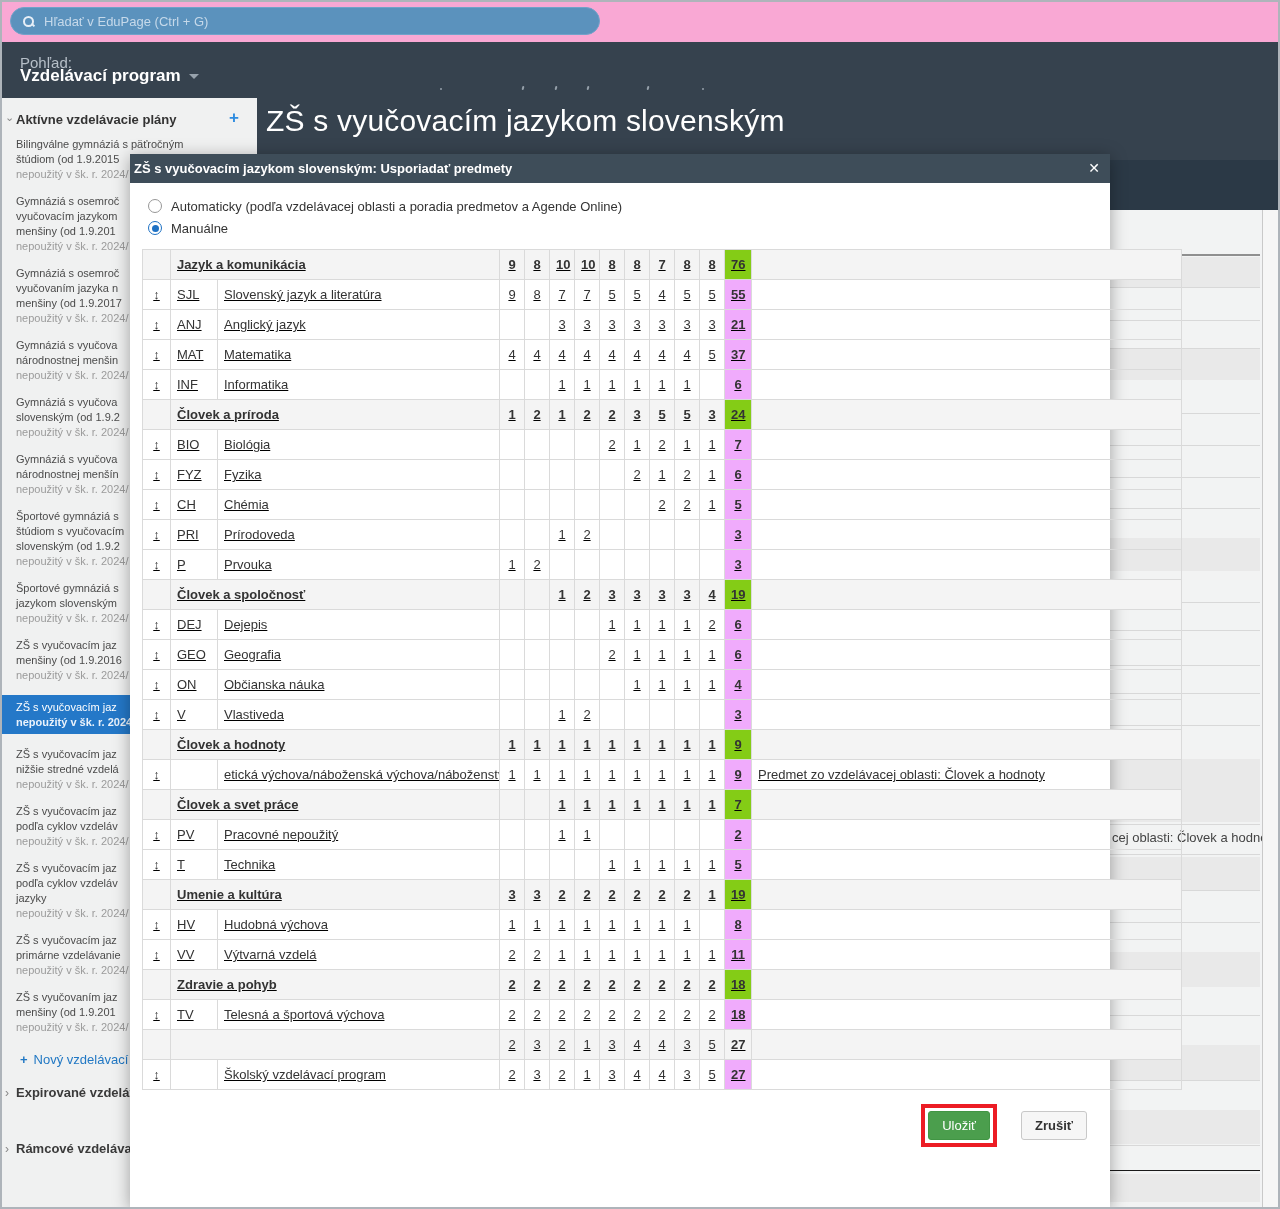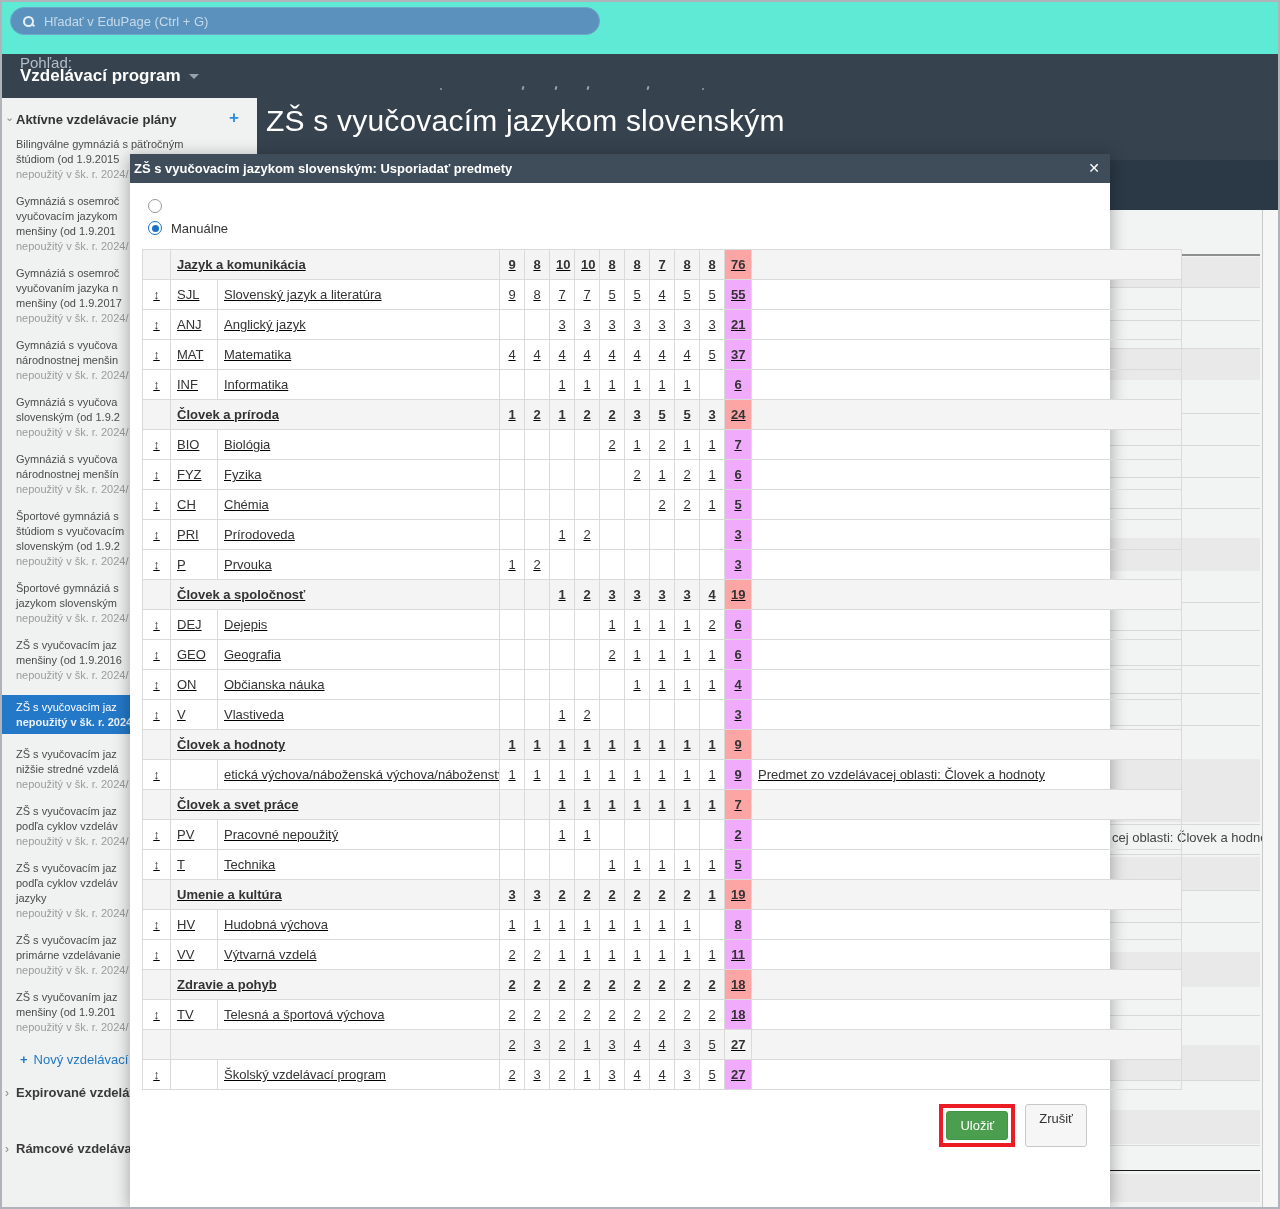--- a/index.html
+++ b/index.html
@@ -1,20 +1,20 @@
 <!DOCTYPE html>
 <html><head>
 <meta charset="utf-8">
 <style>
   html,body{margin:0;padding:0;background:#dfe2e5;}
   *{box-sizing:border-box;font-family:"Liberation Sans","DejaVu Sans",sans-serif;}
   .screen{position:relative;width:1280px;height:1209px;border:2px solid #aeb4ba;overflow:hidden;background:#f2f3f4;}
 
   
-  .topbar{position:absolute;left:0;top:0;width:100%;height:52px;background:#5eead4;z-index:2;}
+  .topbar{position:absolute;left:0;top:0;width:100%;height:40px;background:#f9a8d4;z-index:2;}
   .search-pill{position:absolute;left:8px;top:5px;width:590px;height:28px;border-radius:14px;
     background:#5b92bd;border:1px solid #72a2c9;display:flex;align-items:center;padding-left:12px;}
   .mag{position:relative;width:11px;height:11px;margin-right:10px;}
   .mag::before{content:"";position:absolute;left:0;top:0;width:7px;height:7px;border:2px solid #e7eff7;border-radius:50%;}
   .mag::after{content:"";position:absolute;left:8px;top:8px;width:4px;height:2px;background:#e7eff7;transform:rotate(45deg);}
   .search-ph{font-size:13px;color:#c6d9ea;}
 
   
   .dark-header{position:absolute;left:0;top:40px;width:100%;height:168px;background:#36424e;z-index:1;}
   .dark-band{position:absolute;left:255px;top:118px;right:0;height:50px;background:#2b3946;}
@@ -67,30 +67,30 @@
 
   
   table.sub{border-collapse:collapse;table-layout:fixed;width:1040px;margin-top:10px;text-decoration:underline;}
   table.sub td{border:1px solid #dadada;height:30px;padding:0 6px;font-size:13px;color:#333;overflow:hidden;white-space:nowrap;}
   td.handle{text-align:center;padding:0;font-size:14px;font-weight:bold;color:#222;cursor:grab;}
   td.abbr{padding-left:8px;}
   td.hour{text-align:center;padding:0 2px;}
   td.total{text-align:center;background:#f0abfc;font-weight:bold;padding:0 2px;}
   tr.category td{background:#f4f4f4;}
   tr.category td.name,tr.category td.hour{font-weight:bold;}
-  tr.category td.total{background:#fca5a5;}
+  tr.category td.total{background:#84cc16;}
   tr.totalrow td{background:#f4f4f4;}
   td.note{padding-left:10px;}
 
   
-  .btn-row{display:flex;justify-content:flex-end;margin-top:14px;padding-right:8px;}
+  .btn-row{display:flex;justify-content:flex-end;align-items:center;margin-top:14px;padding-right:8px;gap:14px;}
   .hl-red{border:4px solid #ec1c24;padding:3px;display:inline-block;}
   .btn{font-size:13px;border-radius:3px;padding:6px 13px;cursor:pointer;display:inline-block;}
   .btn-save{background:#4b9e4d;border:1px solid #419544;color:#fff;}
-  .btn-cancel{background:#f6f6f6;border:1px solid #c8c8c8;color:#333;margin-left:10px;}
+  .btn-cancel{background:#f6f6f6;border:1px solid #c8c8c8;color:#333;margin-left:10px;font-weight:bold;}
 </style>
 </head>
 <body>
 
 <div class="screen">
 
   <div class="topbar">
     <div class="search-pill">
       <span class="mag"></span>
       <span class="search-ph">Hľadať v EduPage (Ctrl + G)</span>
@@ -242,20 +242,21 @@
   </div>
 
   <div class="modal">
     <div class="modal-head">
       <span>ZŠ s vyučovacím jazykom slovenským: Usporiadať predmety</span>
       <span class="modal-close">✕</span>
     </div>
     <div class="modal-body">
       <div class="opt-row">
         <span class="radio"></span>
+        <span>Automaticky (podľa vzdelávacej oblasti a poradia predmetov a Agende Online)</span>
       </div>
       <div class="opt-row">
         <span class="radio checked"></span>
         <span>Manuálne</span>
       </div>
 
       <table class="sub">
         <colgroup>
           <col style="width:28px">
             <col style="width:47px">

